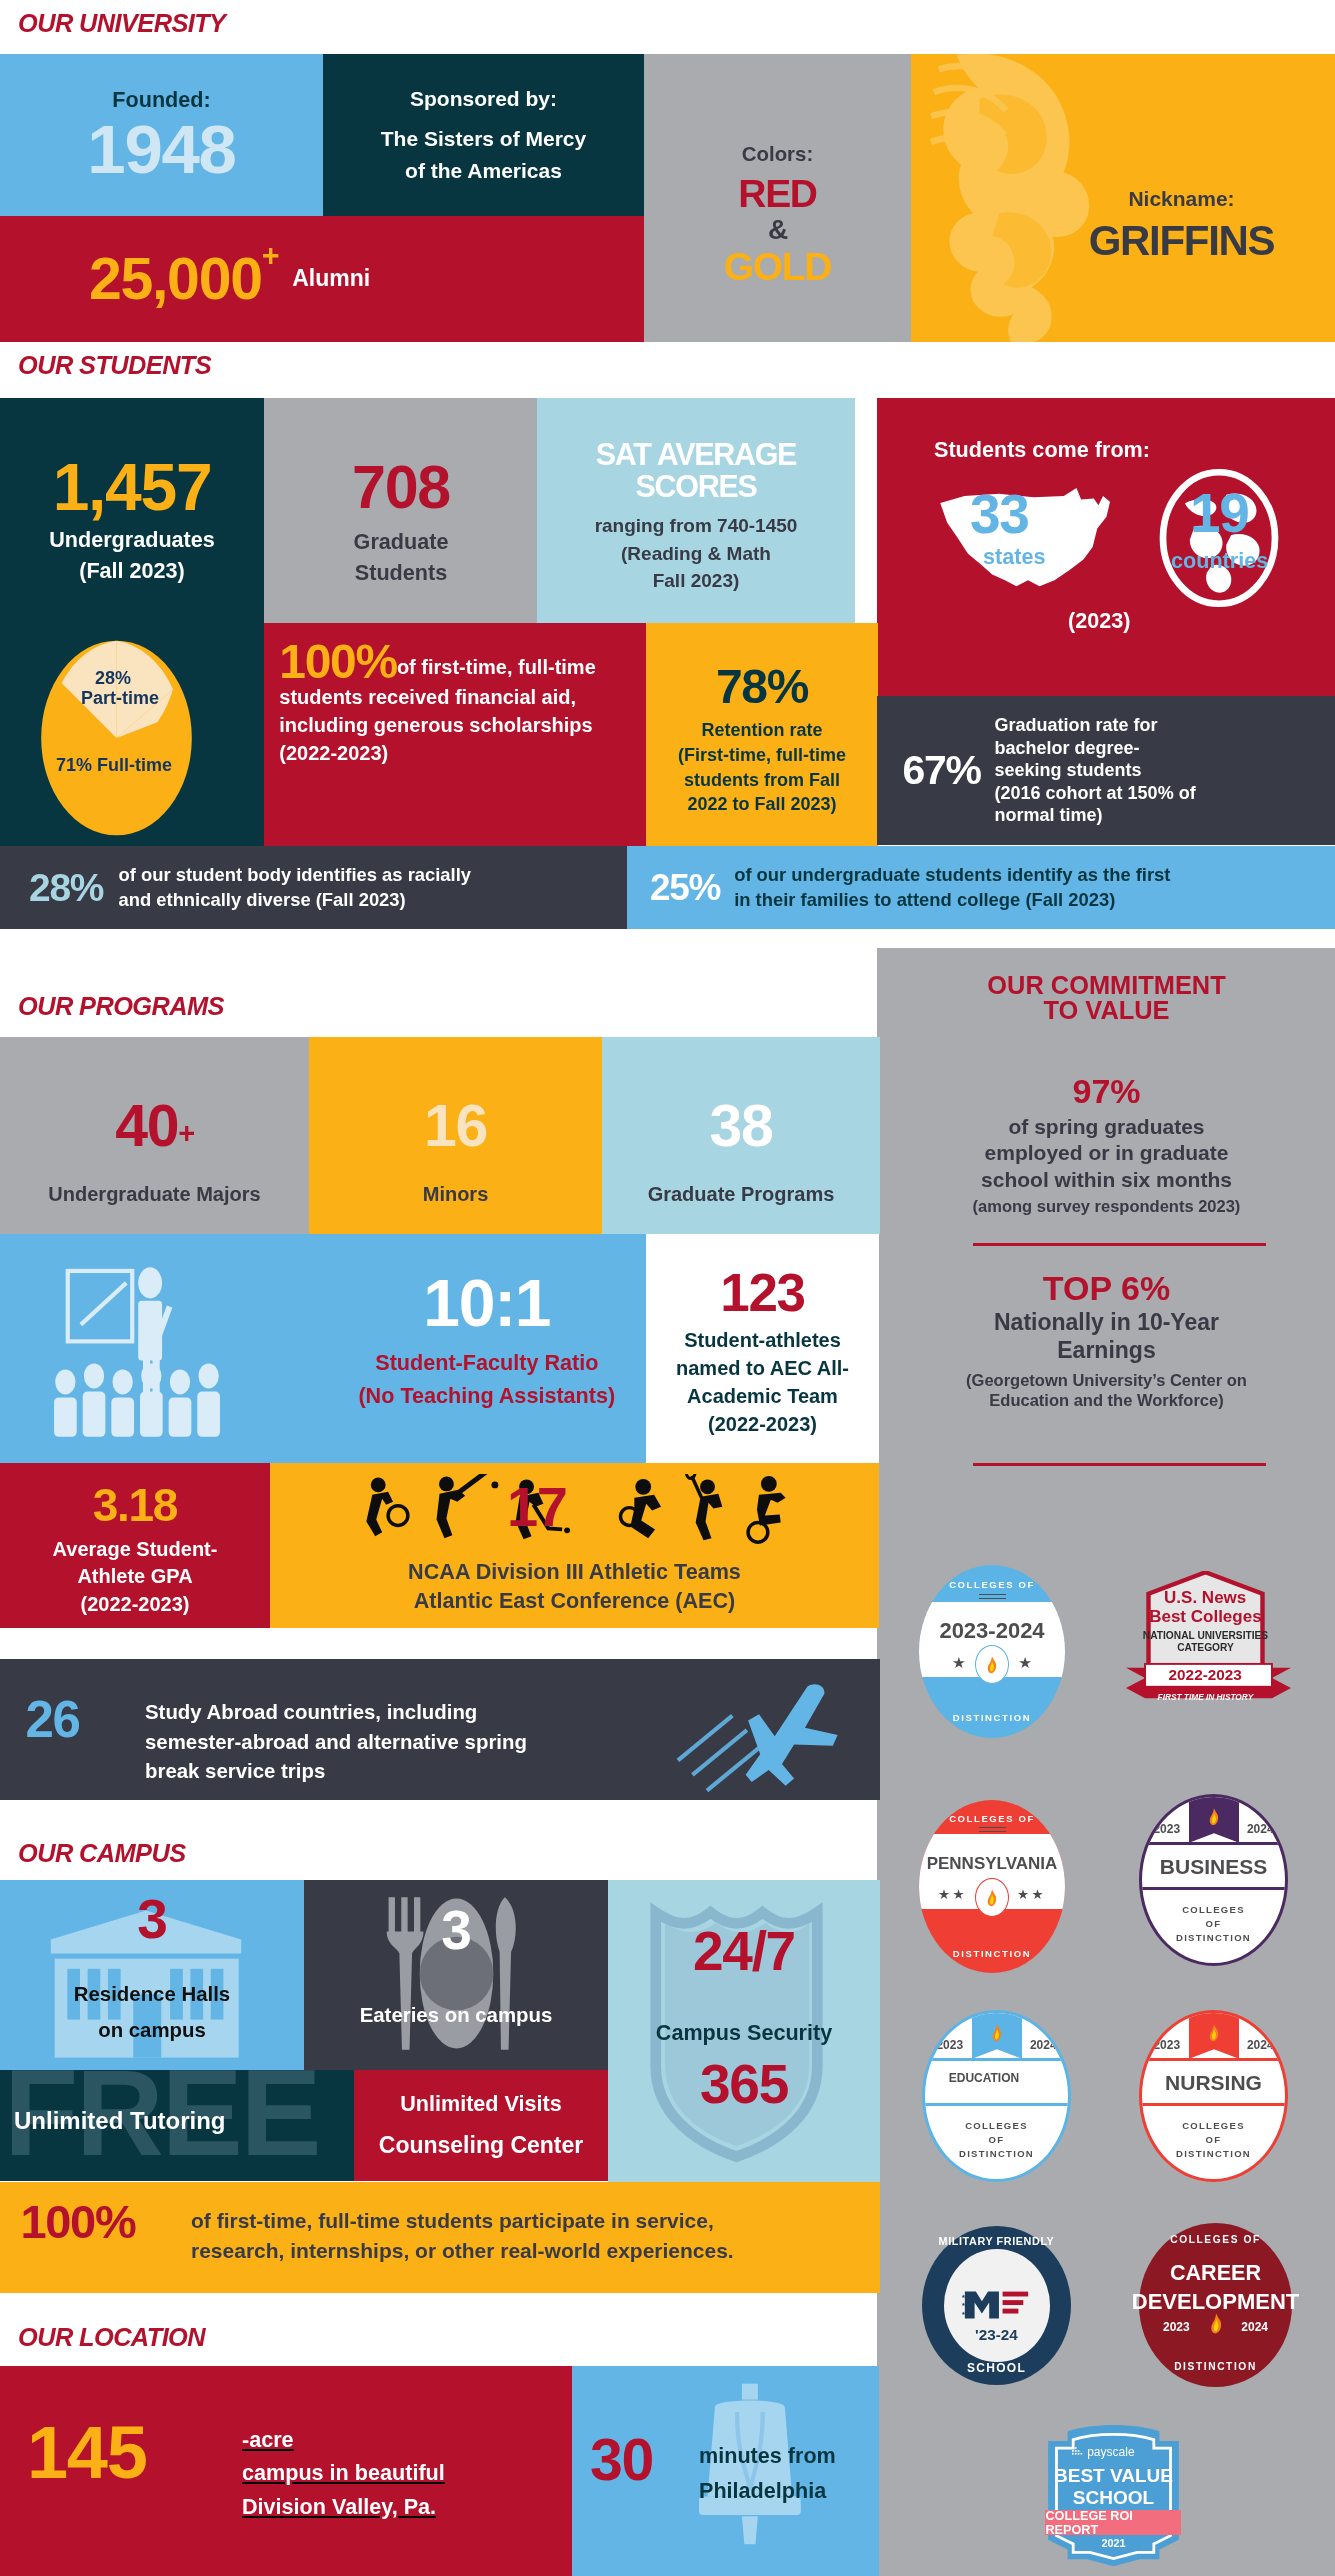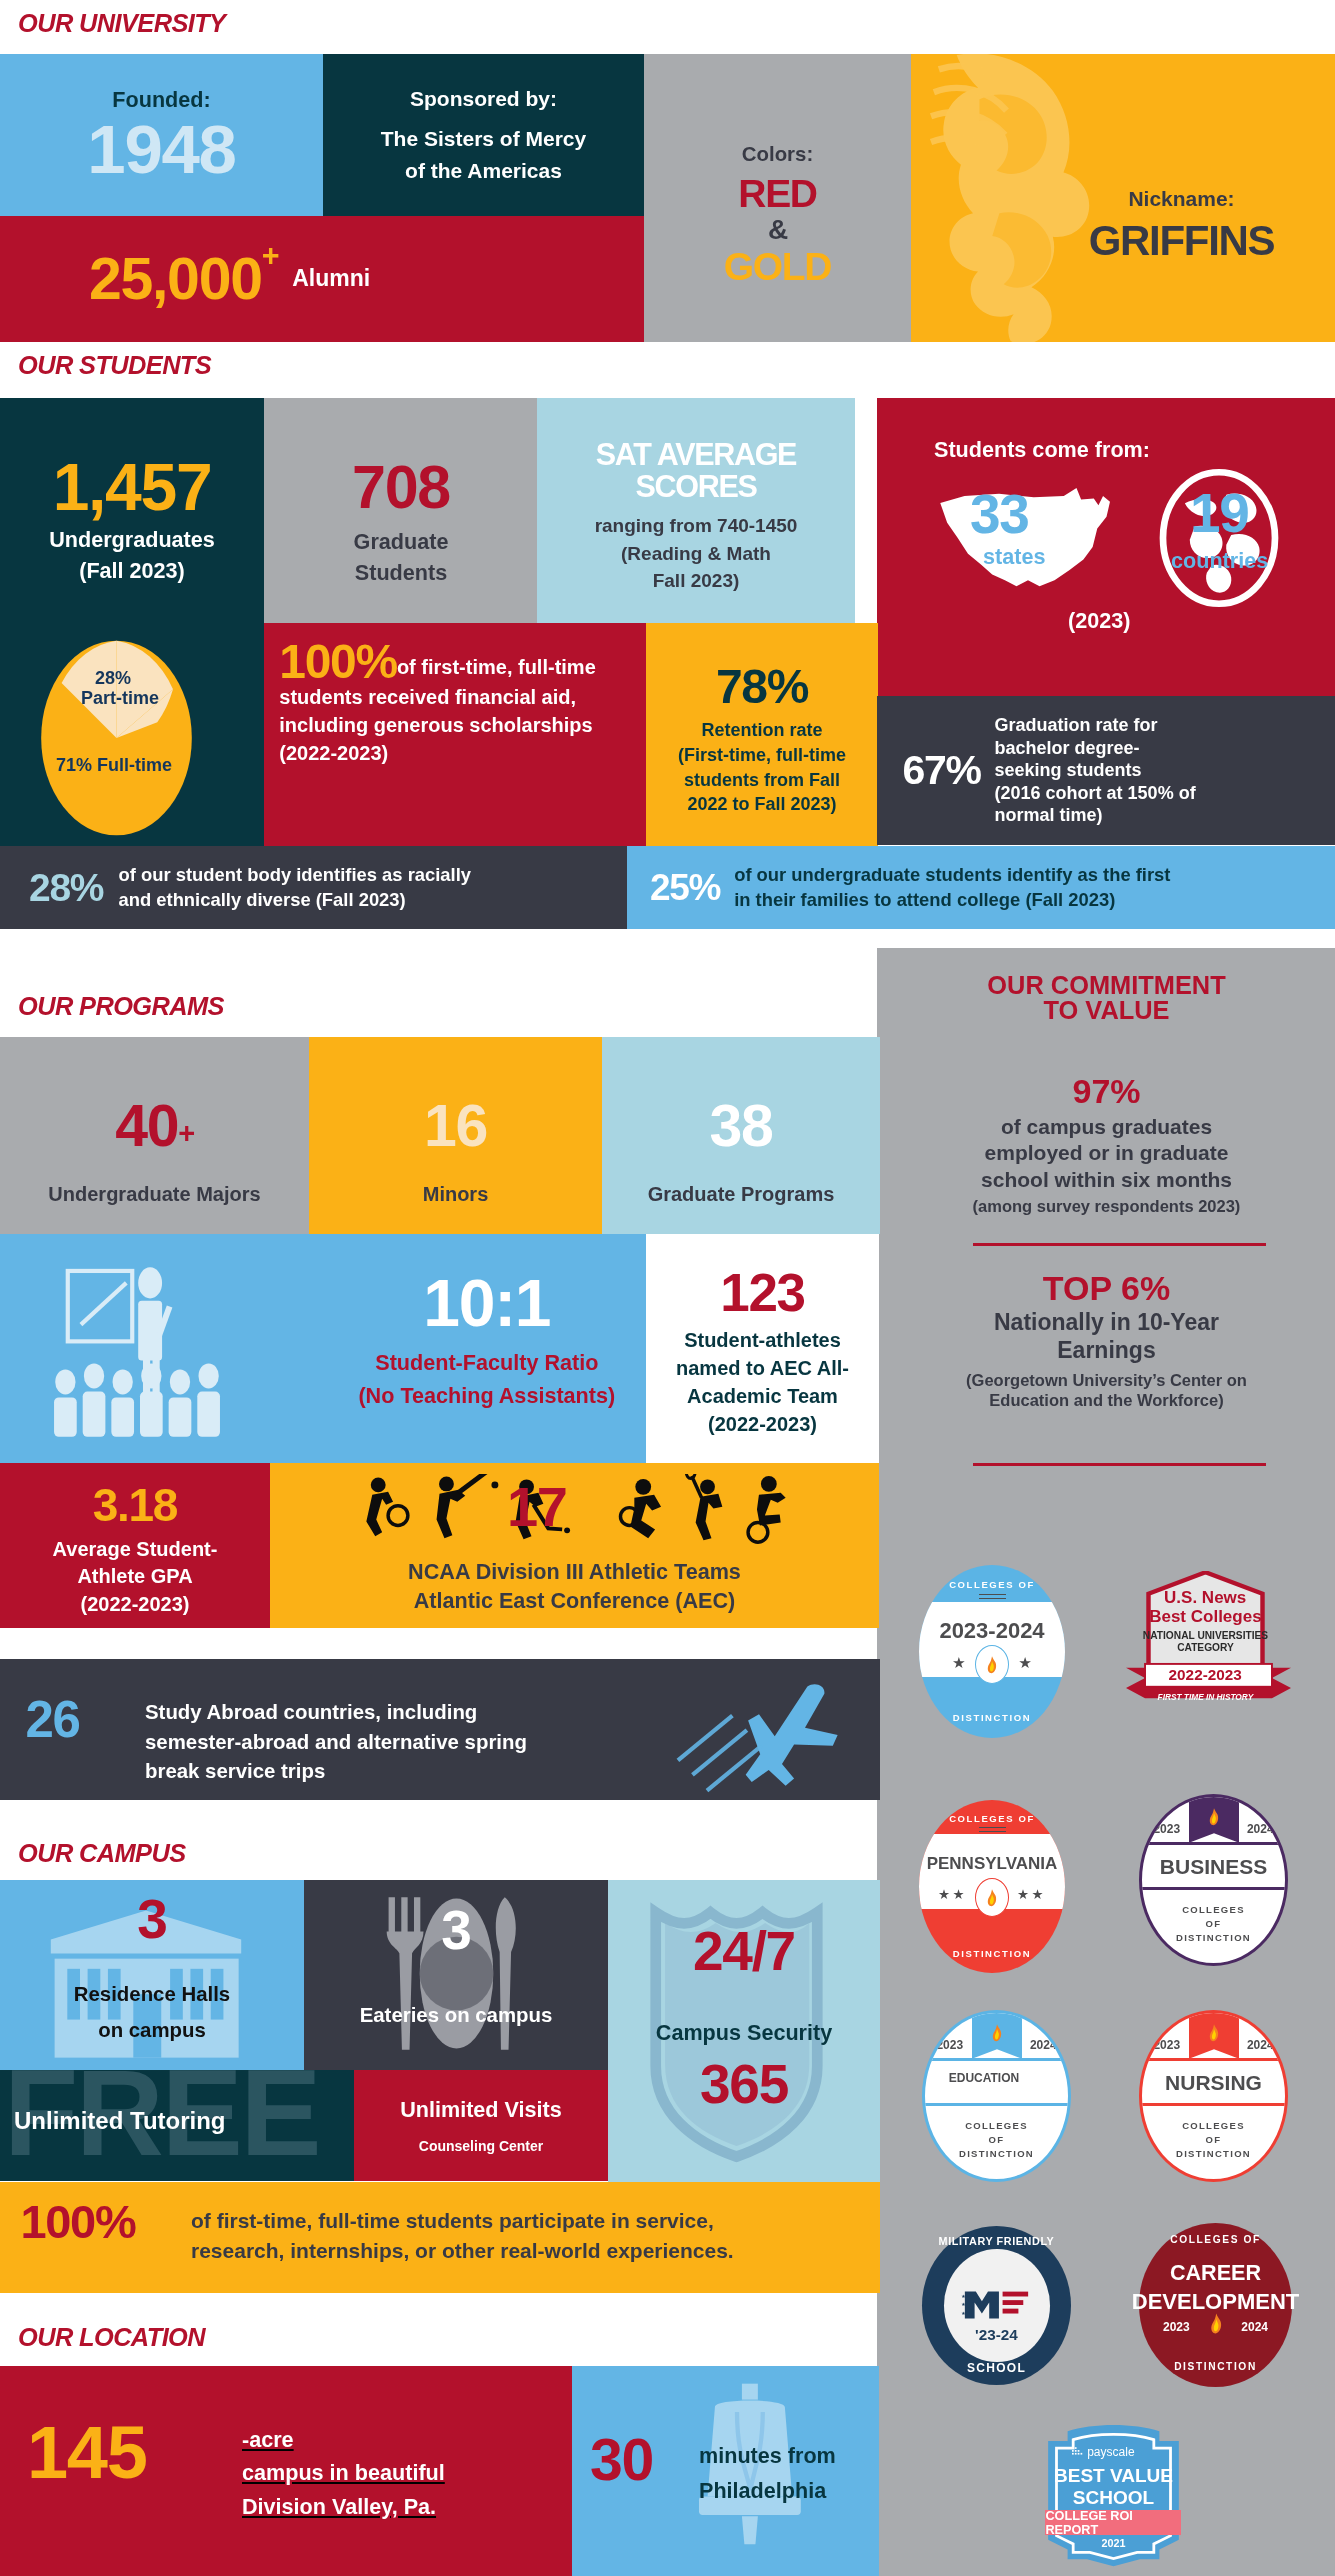--- a/index.html
+++ b/index.html
@@ -198,21 +198,21 @@
 
 <div class="cell bg-gray" style="left:877px; top:948px; width:459px; height:1628px;"></div>
 
 <div class="abs col" style="left:877px; top:973px; width:459px;">
   <div class="big t-red" style="font-size:25.4px; letter-spacing:0;">OUR COMMITMENT</div>
   <div class="big t-red" style="font-size:25.4px; letter-spacing:0; margin-top:1.3px;">TO VALUE</div>
 </div>
 
 <div class="abs col" style="left:890px; top:1075px; width:433px;">
   <div class="big t-red" style="font-size:34px; letter-spacing:0;">97%</div>
-  <div class="lbl t-dark" style="font-size:21px; margin-top:6.4px;">of campus graduates</div>
+  <div class="lbl t-dark" style="font-size:21px; margin-top:6.4px;">of spring graduates</div>
   <div class="lbl t-dark" style="font-size:21px; margin-top:1.3px;">employed or in graduate</div>
   <div class="lbl t-dark" style="font-size:21px; margin-top:1.3px;">school within six months</div>
   <div class="lbl t-dark" style="font-size:16.5px; margin-top:5.1px;">(among survey respondents 2023)</div>
 </div>
 
 <div class="abs" style="left:973px; top:1243px; width:293px; height:2.5px; background:#b3112c;"></div>
 
 <div class="abs col" style="left:890px; top:1272px; width:433px;">
   <div class="big t-red" style="font-size:34px; letter-spacing:0;">TOP 6%</div>
   <div class="lbl t-dark" style="font-size:23px; margin-top:5.1px;">Nationally in 10-Year</div>
@@ -586,21 +586,21 @@
   </div>
 </div>
 
 <div class="cell bg-teal" style="left:0; top:2070px; width:354px; height:111px;">
   <div class="abs big" style="left:3.8px; top:-14px; font-size:122px; color:#2b5560; letter-spacing:-2.5px;">FREE</div>
   <div class="abs lbl t-wht" style="left:14px; top:37px; font-size:24px;">Unlimited Tutoring</div>
 </div>
 
 <div class="cell bg-red col" style="left:354px; top:2070px; width:254px; height:111px;">
   <div class="lbl t-wht" style="font-size:21.6px;">Unlimited Visits</div>
-  <div class="lbl t-wht" style="font-size:14px; margin-top:15px;">Counseling Center</div>
+  <div class="lbl t-wht" style="font-size:23px; margin-top:15px;">Counseling Center</div>
 </div>
 
 <div class="cell bg-gold" style="left:0; top:2182px; width:880px; height:111px;">
   <div class="abs big t-red" style="left:20.4px; top:18px; font-size:47px;">100%</div>
   <div class="abs" style="left:191px; top:24px;">
     <div class="lbl t-dark" style="font-size:21px; line-height:1.45;">of first-time, full-time students participate in service,</div>
     <div class="lbl t-dark" style="font-size:21px; line-height:1.45;">research, internships, or other real-world experiences.</div>
   </div>
 </div>
 

